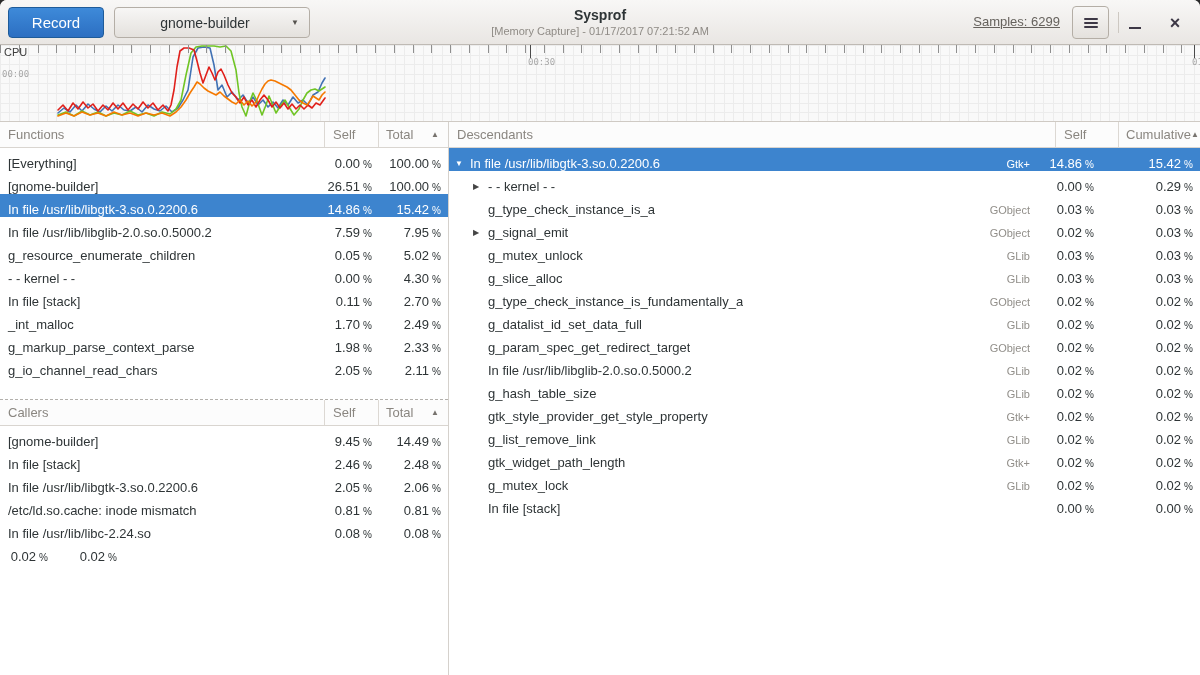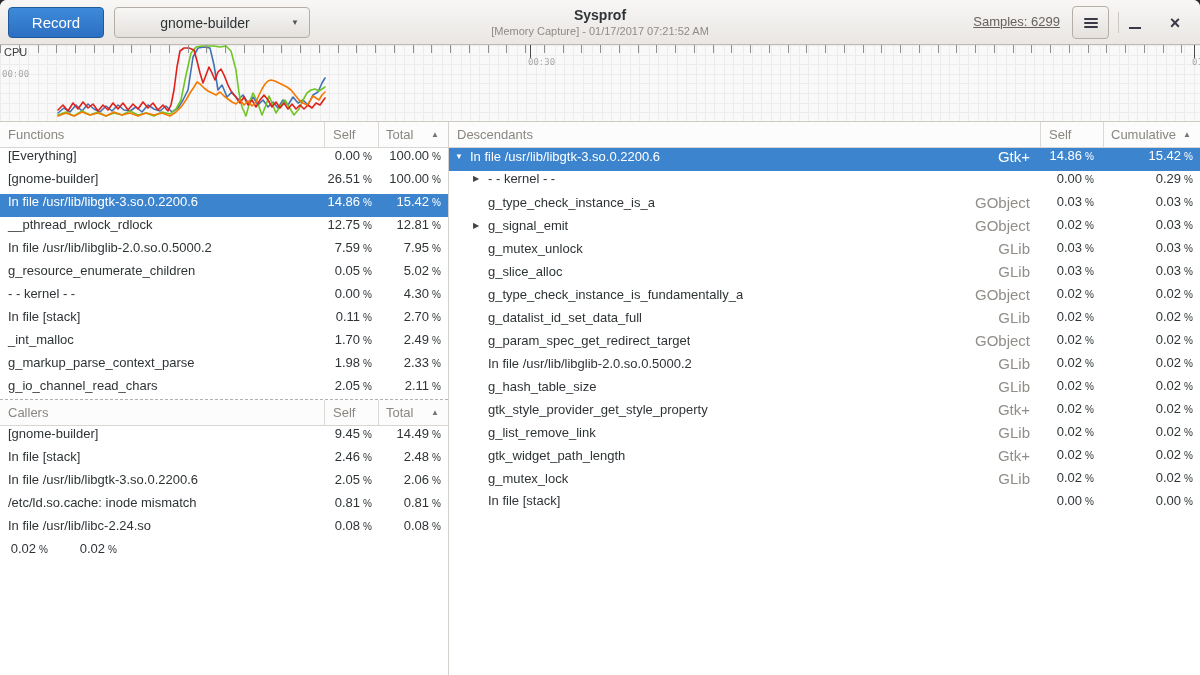--- a/index.html
+++ b/index.html
@@ -48,40 +48,40 @@
   .pane-sep{position:absolute;left:448px;top:0;width:1px;height:553px;background:#d5d1cc;}
   .left-pane{position:absolute;left:0;top:0;width:448px;height:553px;}
   .right-pane{position:absolute;left:449px;top:0;width:751px;height:553px;}
   .thead{display:flex;height:26px;box-sizing:border-box;background:#fcfcfc;
          border-bottom:1px solid #d9d5d0;font-size:13px;color:#8a8680;align-items:center;}
   .th{box-sizing:border-box;height:100%;display:flex;align-items:center;}
   .th.name{flex:1;padding-left:8px;}
   .th.sep{border-left:1px solid #dcd8d3;}
   .sort{margin-left:auto;margin-right:9px;font-size:8px;color:#77736e;}
   .rows{overflow:hidden;}
-  .row{display:flex;height:23px;align-items:flex-start;font-size:13px;color:#2e3436;}
+  .row{display:flex;height:23px;align-items:flex-end;font-size:13px;color:#2e3436;}
   .row.selected{background:var(--selection);color:#ffffff;}
   .cell{box-sizing:border-box;white-space:nowrap;overflow:hidden;}
   .cell.name{flex:1;padding-left:8px;text-overflow:clip;}
   .cell.num{text-align:right;}
   .pct{font-size:10px;margin-left:3px;}
   
   .w-self{width:54px;padding-right:6px;}
   .w-total{width:70px;padding-right:7px;}
   .w-self-h{width:54px;padding-left:8px;}
   .w-total-h{width:70px;padding-left:7px;}
   
   .w-dself{width:63px;padding-right:9px;}
   .w-dcum{width:97px;padding-right:7px;}
   .w-dself-h{width:63px;padding-left:8px;}
-  .w-dcum-h{width:97px;padding-left:7px;}
+  .w-dcum-h{width:82px;padding-left:7px;}
   .func-rows{height:252px;border-bottom:1px dashed #b3b0ac;box-sizing:border-box;}
   .expander{display:inline-block;width:15px;font-size:8px;color:#444444;flex:none;text-align:left;}
   .row.selected .expander{color:#ffffff;}
-  .badge{font-size:15px;color:#918e89;margin-left:auto;padding-right:10px;flex:none;}
+  .badge{font-size:11px;color:#918e89;margin-left:auto;padding-right:10px;flex:none;}
   .row.selected .badge{color:#ffffff;}
   .dname{display:flex;align-items:center;flex:1;overflow:hidden;padding-left:6px;box-sizing:border-box;}
   .dname .txt{white-space:nowrap;overflow:hidden;}
 </style>
 </head>
 <body>
 
 <div class="window">
 
   <div class="titlebar">
@@ -215,25 +215,20 @@
     <span class="cell name">[gnome-builder]</span>
     <span class="cell num w-self"><span>26.51</span><span class="pct">%</span></span>
     <span class="cell num w-total"><span>100.00</span><span class="pct">%</span></span>
   </div>
           <div class="row selected">
     <span class="cell name">In file /usr/lib/libgtk-3.so.0.2200.6</span>
     <span class="cell num w-self"><span>14.86</span><span class="pct">%</span></span>
     <span class="cell num w-total"><span>15.42</span><span class="pct">%</span></span>
   </div>
           <div class="row">
-    <span class="cell name">__pthread_rwlock_rdlock</span>
-    <span class="cell num w-self"><span>12.75</span><span class="pct">%</span></span>
-    <span class="cell num w-total"><span>12.81</span><span class="pct">%</span></span>
-  </div>
-          <div class="row">
     <span class="cell name">In file /usr/lib/libglib-2.0.so.0.5000.2</span>
     <span class="cell num w-self"><span>7.59</span><span class="pct">%</span></span>
     <span class="cell num w-total"><span>7.95</span><span class="pct">%</span></span>
   </div>
           <div class="row">
     <span class="cell name">g_resource_enumerate_children</span>
     <span class="cell num w-self"><span>0.05</span><span class="pct">%</span></span>
     <span class="cell num w-total"><span>5.02</span><span class="pct">%</span></span>
   </div>
           <div class="row">

